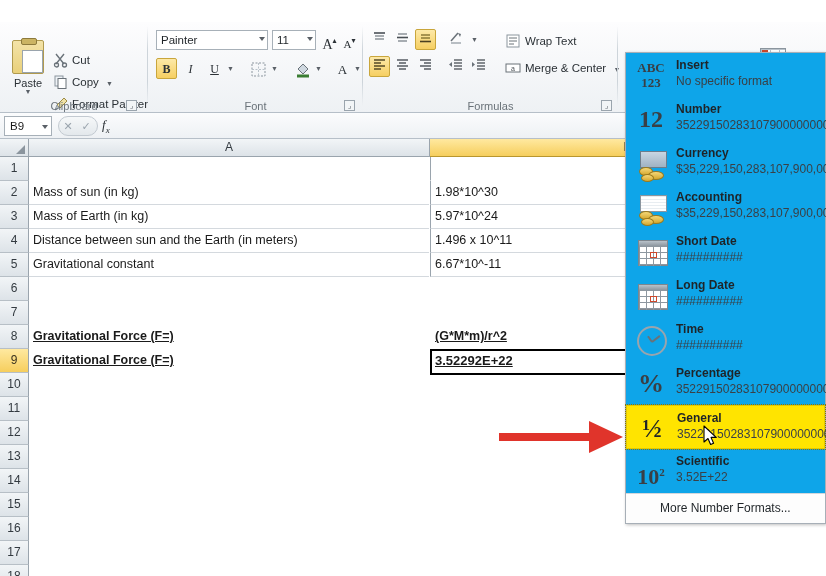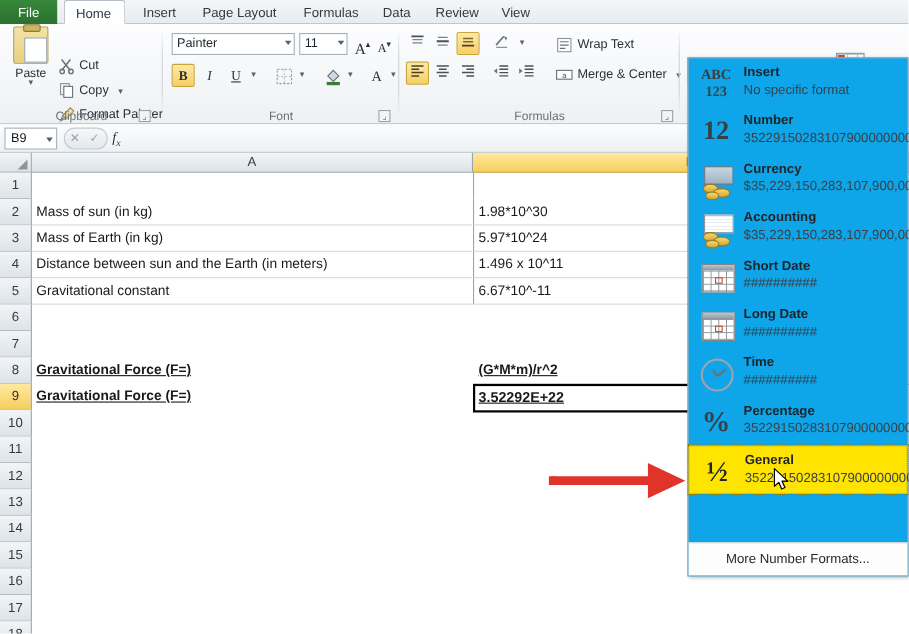--- a/index.html
+++ b/index.html
@@ -52,21 +52,21 @@
     background: linear-gradient(to bottom,rgba(0,0,0,0) 0%,#cdd4da 30%,#cdd4da 70%,rgba(0,0,0,0) 100%);
   }
   .dlg-launcher {
     position: absolute; bottom: 2px; width: 11px; height: 11px;
     border: 1px solid #9aa4ad; color: #6a7279; font-size: 8px;
     line-height: 9px; text-align: center; background: #f2f5f7;
   }
 
   
   .paste-btn {
-    position: absolute; left: 6px; top: 0; width: 44px; height: 68px;
+    position: absolute; left: 6px; top: 16px; width: 44px; height: 68px;
     text-align: center; cursor: default;
   }
   .paste-ico {
     width: 32px; height: 34px; margin: 2px auto 0;
     background: linear-gradient(to bottom,#f3e3a8 0%,#e9d07a 100%);
     border: 1px solid #b09a4e; border-radius: 2px; position: relative;
   }
   .paste-ico:before {
     content:""; position:absolute; left:8px; top:-3px; width:14px; height:5px;
     background:#cbb463; border:1px solid #8d7a3c; border-radius:2px;
@@ -346,30 +346,20 @@
   }
   .styles-ico .r1 { position:absolute; left:1px; top:1px; width:6px; height:5px; background:#d0482a;}
   .styles-ico .r2 { position:absolute; left:10px; top:9px; width:6px; height:5px; background:#6a7279;}
   .styles-ico .r3 { position:absolute; left:1px; top:17px; width:6px; height:5px; background:#d0482a;}
 </style>
 </head>
 <body>
 
 <div id="app">
 
-  <div class="tabbar">
-    <div class="tab file" style="left:0px;width:52px">File</div>
-    <div class="tab active" style="left:58px;width:56px">Home</div>
-    <div class="tab" style="left:120px;width:48px">Insert</div>
-    <div class="tab" style="left:174px;width:86px">Page Layout</div>
-    <div class="tab" style="left:266px;width:66px">Formulas</div>
-    <div class="tab" style="left:338px;width:42px">Data</div>
-    <div class="tab" style="left:386px;width:54px">Review</div>
-    <div class="tab" style="left:446px;width:42px">View</div>
-  </div>
 
   <div class="ribbon">
 
     <div class="grp" style="left:0px;width:148px">
       <div class="paste-btn">
         <div class="paste-ico"></div>
         <div class="paste-lbl">Paste</div>
         <div class="mini-caret">▼</div>
       </div>
       <div class="cmd" style="left:52px;top:28px">
@@ -768,20 +758,25 @@
       <div class="nf-name">Percentage</div>
       <div class="nf-val">3522915028310790000000000</div>
     </div>
 
     <div class="nf-item hl">
       <div class="nf-ico g-frac">½</div>
       <div class="nf-name">General</div>
       <div class="nf-val">35229150283107900000000</div>
     </div>
 
+    <div class="nf-item">
+      <div class="nf-ico g-sci">10<sup>2</sup></div>
+      <div class="nf-name">Scientific</div>
+      <div class="nf-val">3.52E+22</div>
+    </div>
 
     <div class="nf-foot">
       <span>More Number Formats...</span>
     </div>
   </div>
 
   <div class="arrow">
     <svg width="130" height="40" viewBox="0 0 130 40">
       <path d="M2 16 L92 16 L92 4 L126 20 L92 36 L92 24 L2 24 Z" fill="#e0342b"></path>
       <circle cx="6" cy="20" r="4" fill="#e0342b"></circle>

